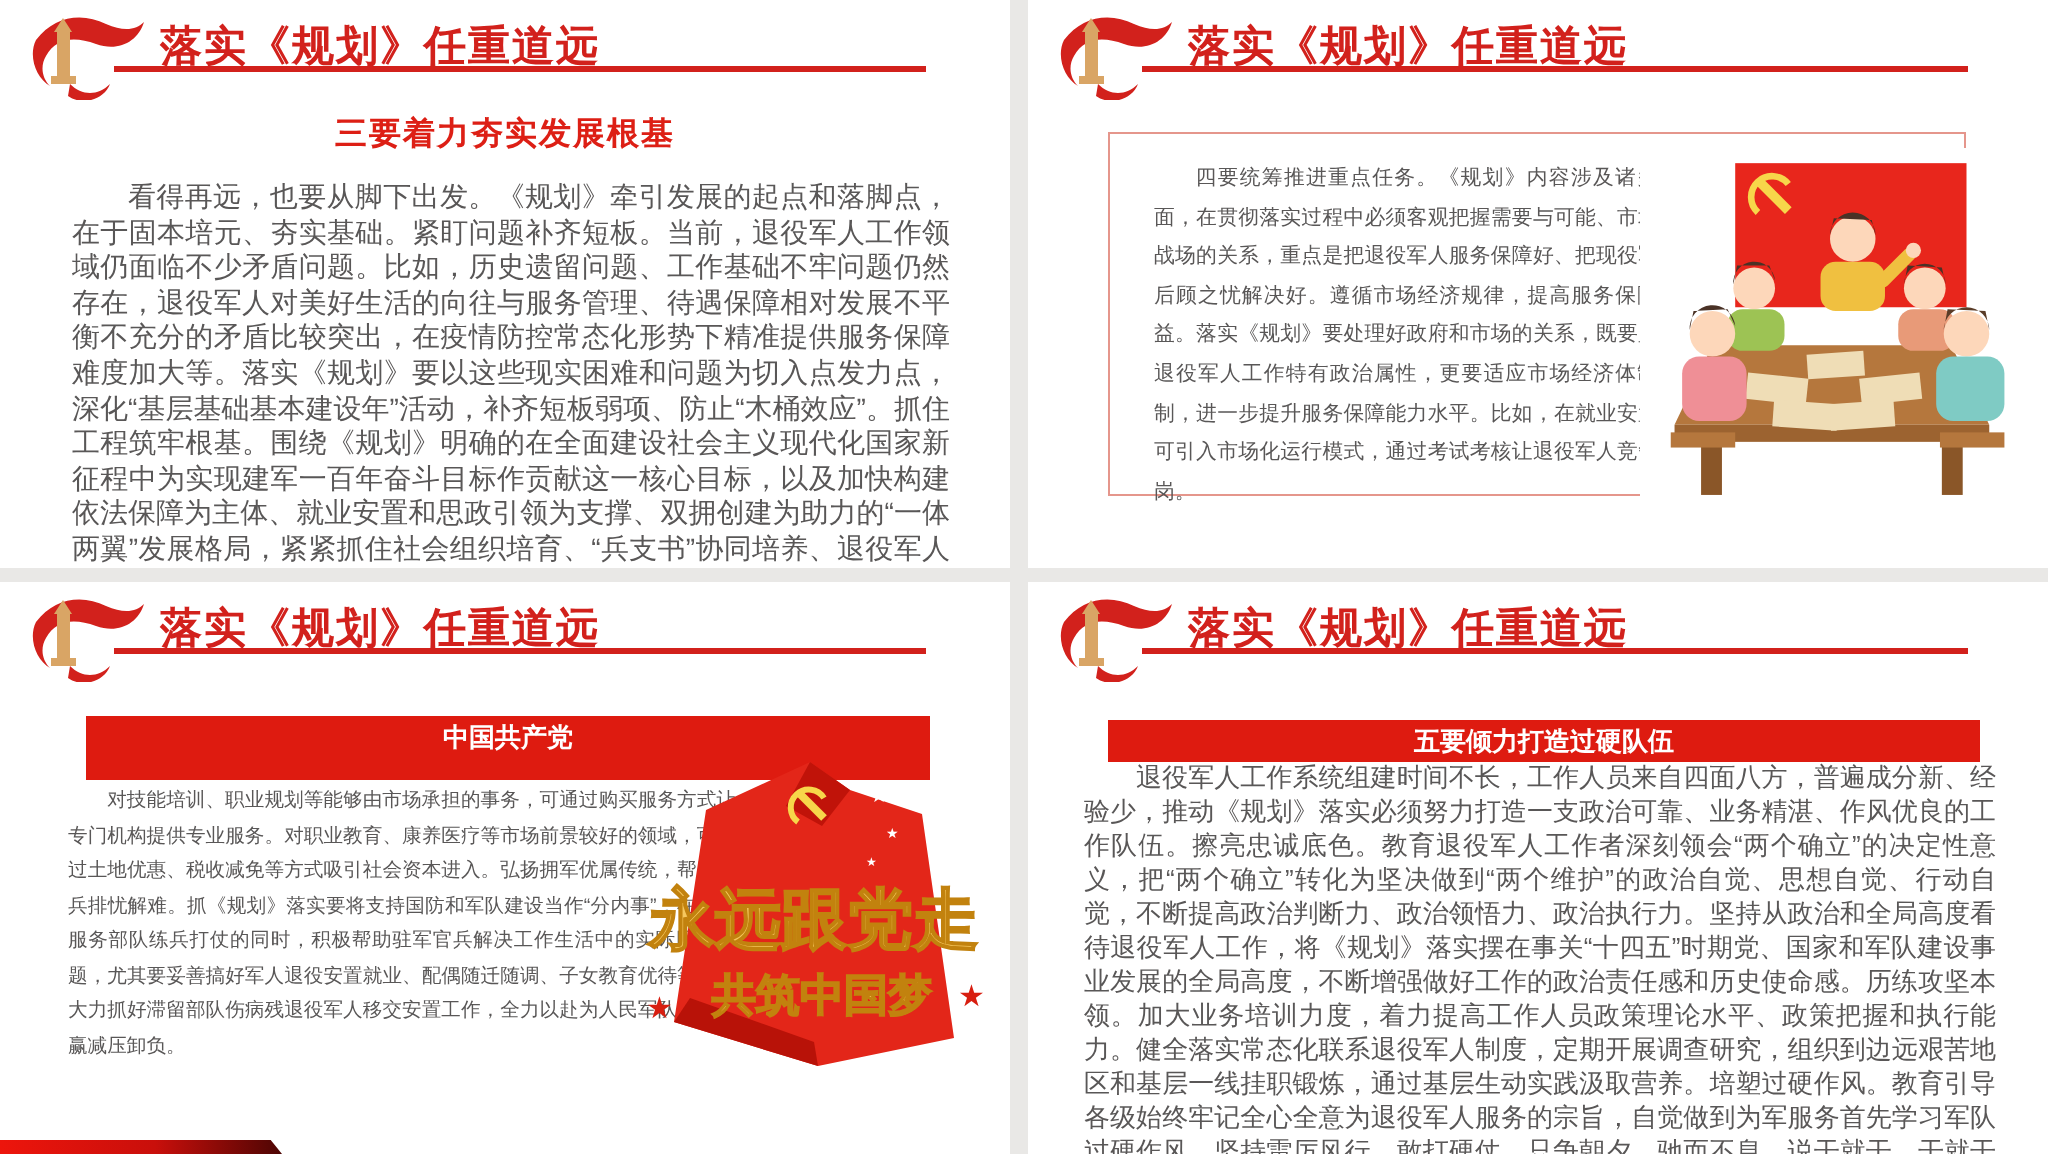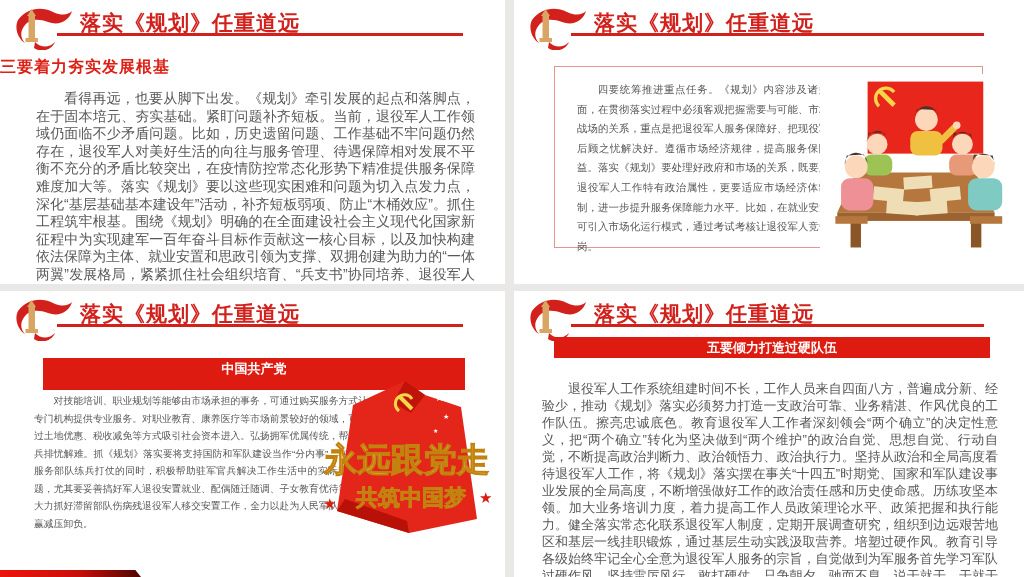--- a/index.html
+++ b/index.html
@@ -22,21 +22,21 @@
     position:absolute; left:80px; top:9px;
     font-size:21px; font-weight:bold; color:#d2211c; letter-spacing:1px;
     white-space:nowrap;
   }
   .header-rule { position:absolute; left:57px; top:33px; height:3px; background:#d2211c; }
   .s-left  .header-rule { right:42px; }
   .s-right .header-rule { right:40px; }
 
   
   .s1-subtitle {
-    position:absolute; top:57px; left:0; right:0; 
+    position:absolute; top:57px; left:0; right:0; text-align:center;
     color:#dd1f15; font-weight:bold; font-size:16px; letter-spacing:1px;
   }
   .s1-body {
     position:absolute; top:90px; left:36px; right:30px;
     font-size:14px; line-height:17.6px; color:#595757;
     text-align:justify; text-indent:2em;
   }
 
   
   .s2-box {
@@ -52,21 +52,21 @@
     position:absolute; right:14px; top:74px; width:190px; height:182px;
     background:#ffffff;
   }
 
   
   .banner {
     position:absolute; background:#de1b10; color:#ffffff;
     font-weight:bold; font-size:13px; text-align:center;
   }
   .s3-banner { left:43px; right:40px; top:67px; height:32px; line-height:22px; }
-  .s4-banner { left:40px; right:34px; top:46px; height:21px; line-height:21px; }
+  .s4-banner { left:40px; right:34px; top:69px; height:21px; line-height:21px; }
 
   
   .s3-body {
     position:absolute; left:34px; top:101px; width:334px;
     font-size:9.8px; line-height:17.5px; color:#595757;
     text-align:justify; text-indent:2em;
   }
   .s3-art { position:absolute; right:6px; top:88px; width:184px; height:166px; }
   .s3-footer {
     position:absolute; left:0; bottom:0; width:141px; height:7px;

